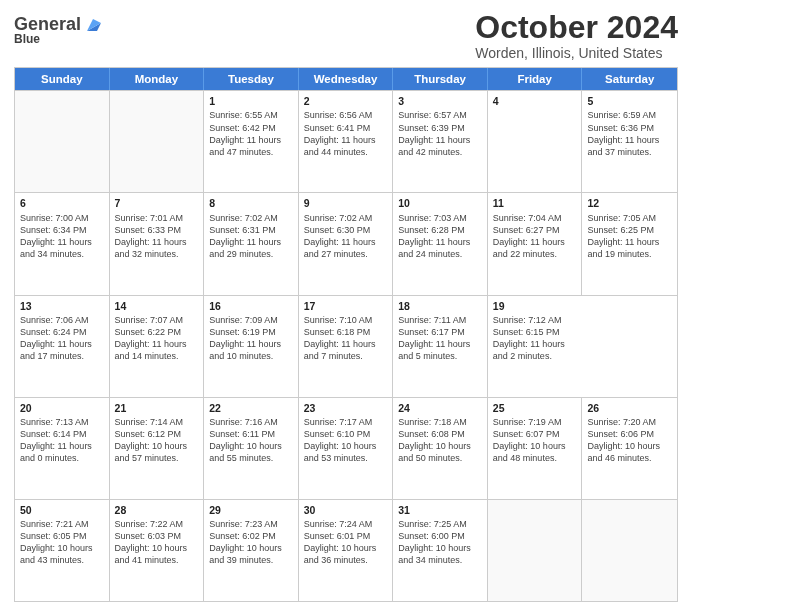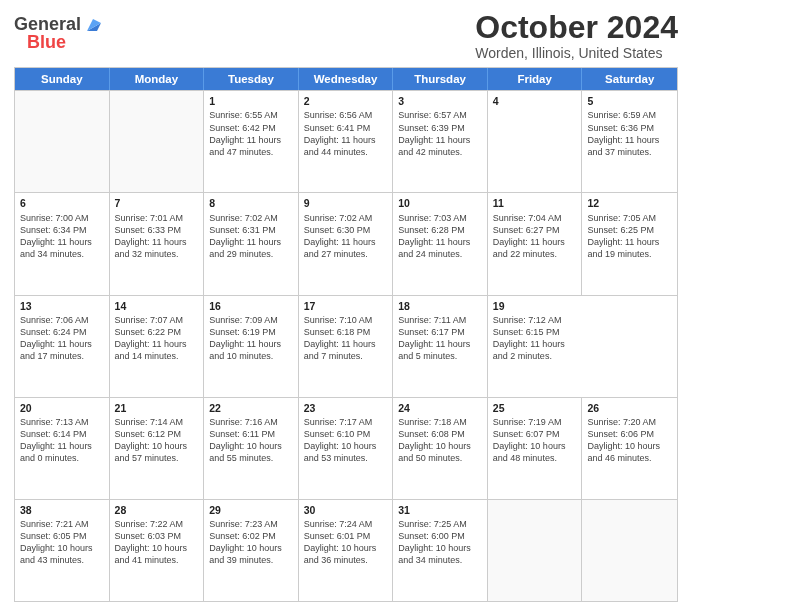--- a/index.html
+++ b/index.html
@@ -105,21 +105,21 @@
   <div class="header">
     <div class="logo">
       <div>
         <div style="display:flex;align-items:center;">
           <span class="logo-general" style="font-size:18px;font-weight:bold;color:#444;">General</span>
           <svg width="22" height="22" viewBox="0 0 22 22" style="margin-left:2px;margin-top:-2px;">
             <polygon points="4,18 18,10 14,18" fill="#3a7bd5"></polygon>
             <polygon points="4,18 18,10 10,6" fill="#5ba3f5"></polygon>
           </svg>
         </div>
-        <span class="logo-blue" style="font-size:18px;font-weight:bold;color:#ef4444;display:block;margin-top:-3px;margin-left:13px;">Blue</span>
+        <span class="logo-blue" style="font-size:12px;font-weight:bold;color:#404040;display:block;margin-top:-3px;">Blue</span>
       </div>
     </div>
     <div class="title-block">
       <div class="month-title">October 2024</div>
       <div class="location">Worden, Illinois, United States</div>
     </div>
   </div>
 
   <div class="calendar">
     <div class="cal-header">
@@ -236,21 +236,21 @@
             <span class="day-num">25</span>
             <div class="cell-text">Sunrise: 7:19 AM<br>Sunset: 6:07 PM<br>Daylight: 10 hours and 48 minutes.</div>
           </div>
           <div class="cal-cell">
             <span class="day-num">26</span>
             <div class="cell-text">Sunrise: 7:20 AM<br>Sunset: 6:06 PM<br>Daylight: 10 hours and 46 minutes.</div>
           </div>
         </div>
         <div class="cal-row">
           <div class="cal-cell">
-            <span class="day-num">38</span>
+            <span class="day-num">50</span>
             <div class="cell-text">Sunrise: 7:21 AM<br>Sunset: 6:05 PM<br>Daylight: 10 hours and 43 minutes.</div>
           </div>
           <div class="cal-cell">
             <span class="day-num">28</span>
             <div class="cell-text">Sunrise: 7:22 AM<br>Sunset: 6:03 PM<br>Daylight: 10 hours and 41 minutes.</div>
           </div>
           <div class="cal-cell">
             <span class="day-num">29</span>
             <div class="cell-text">Sunrise: 7:23 AM<br>Sunset: 6:02 PM<br>Daylight: 10 hours and 39 minutes.</div>
           </div>

